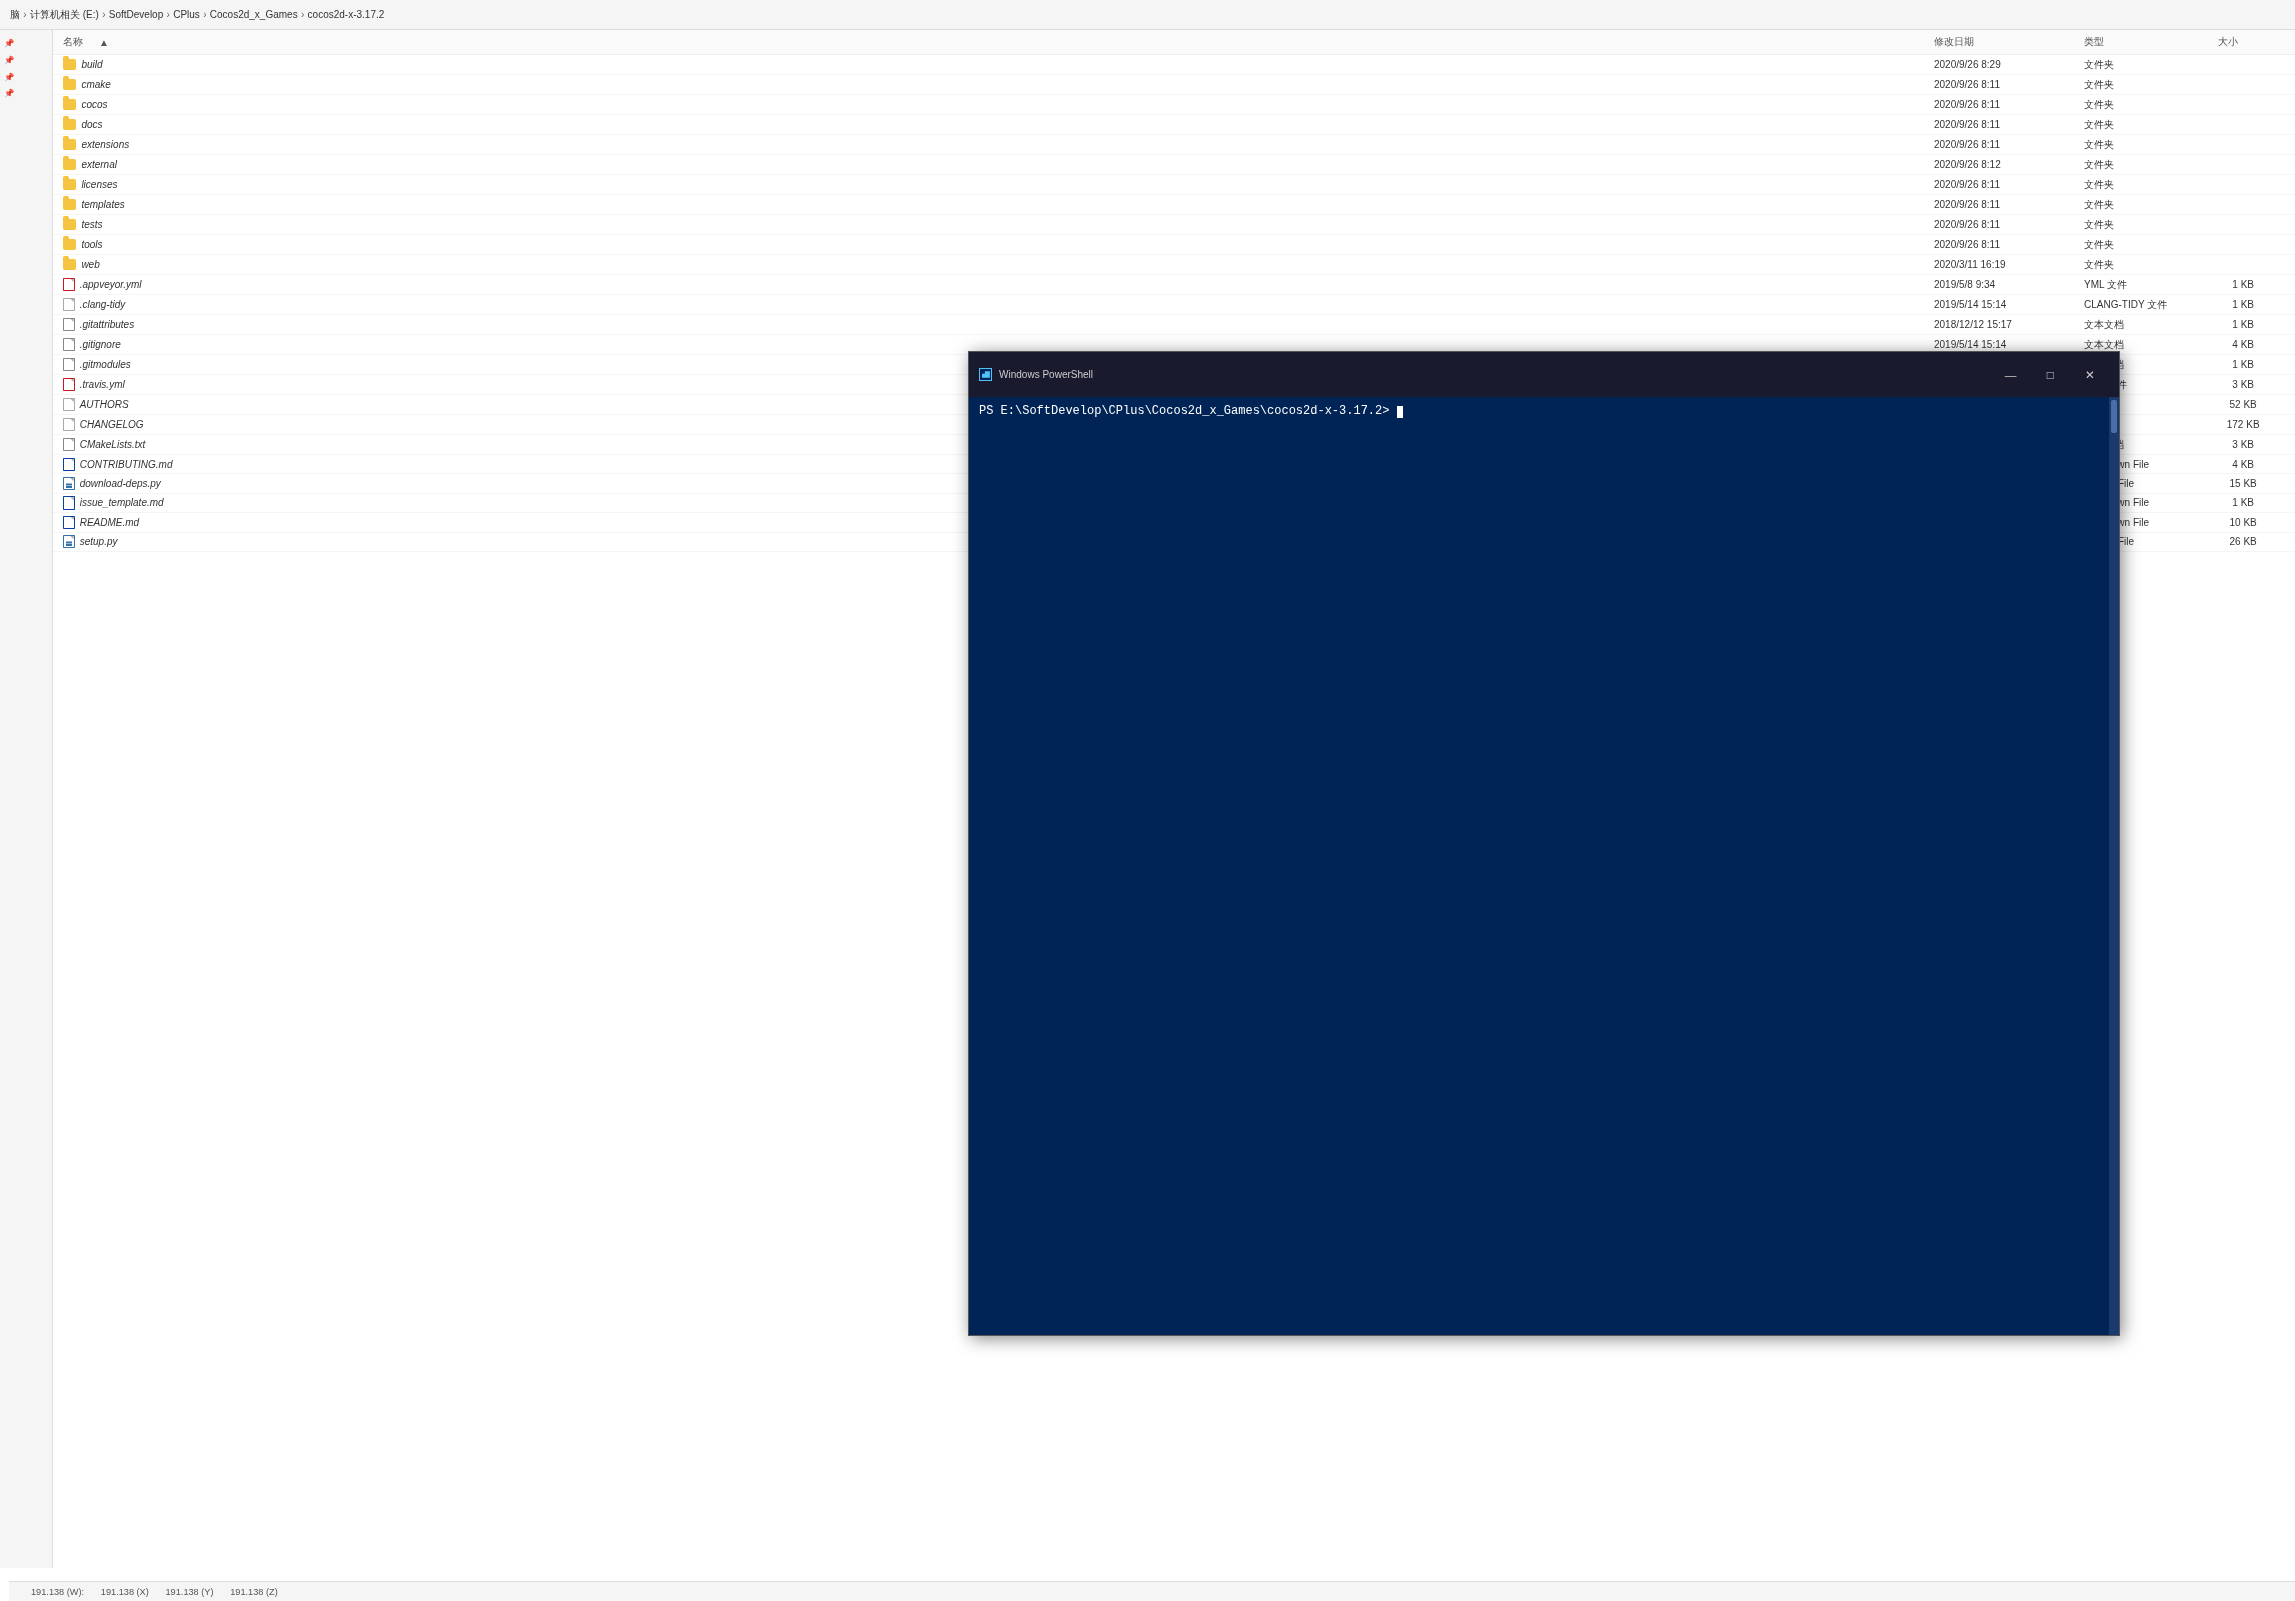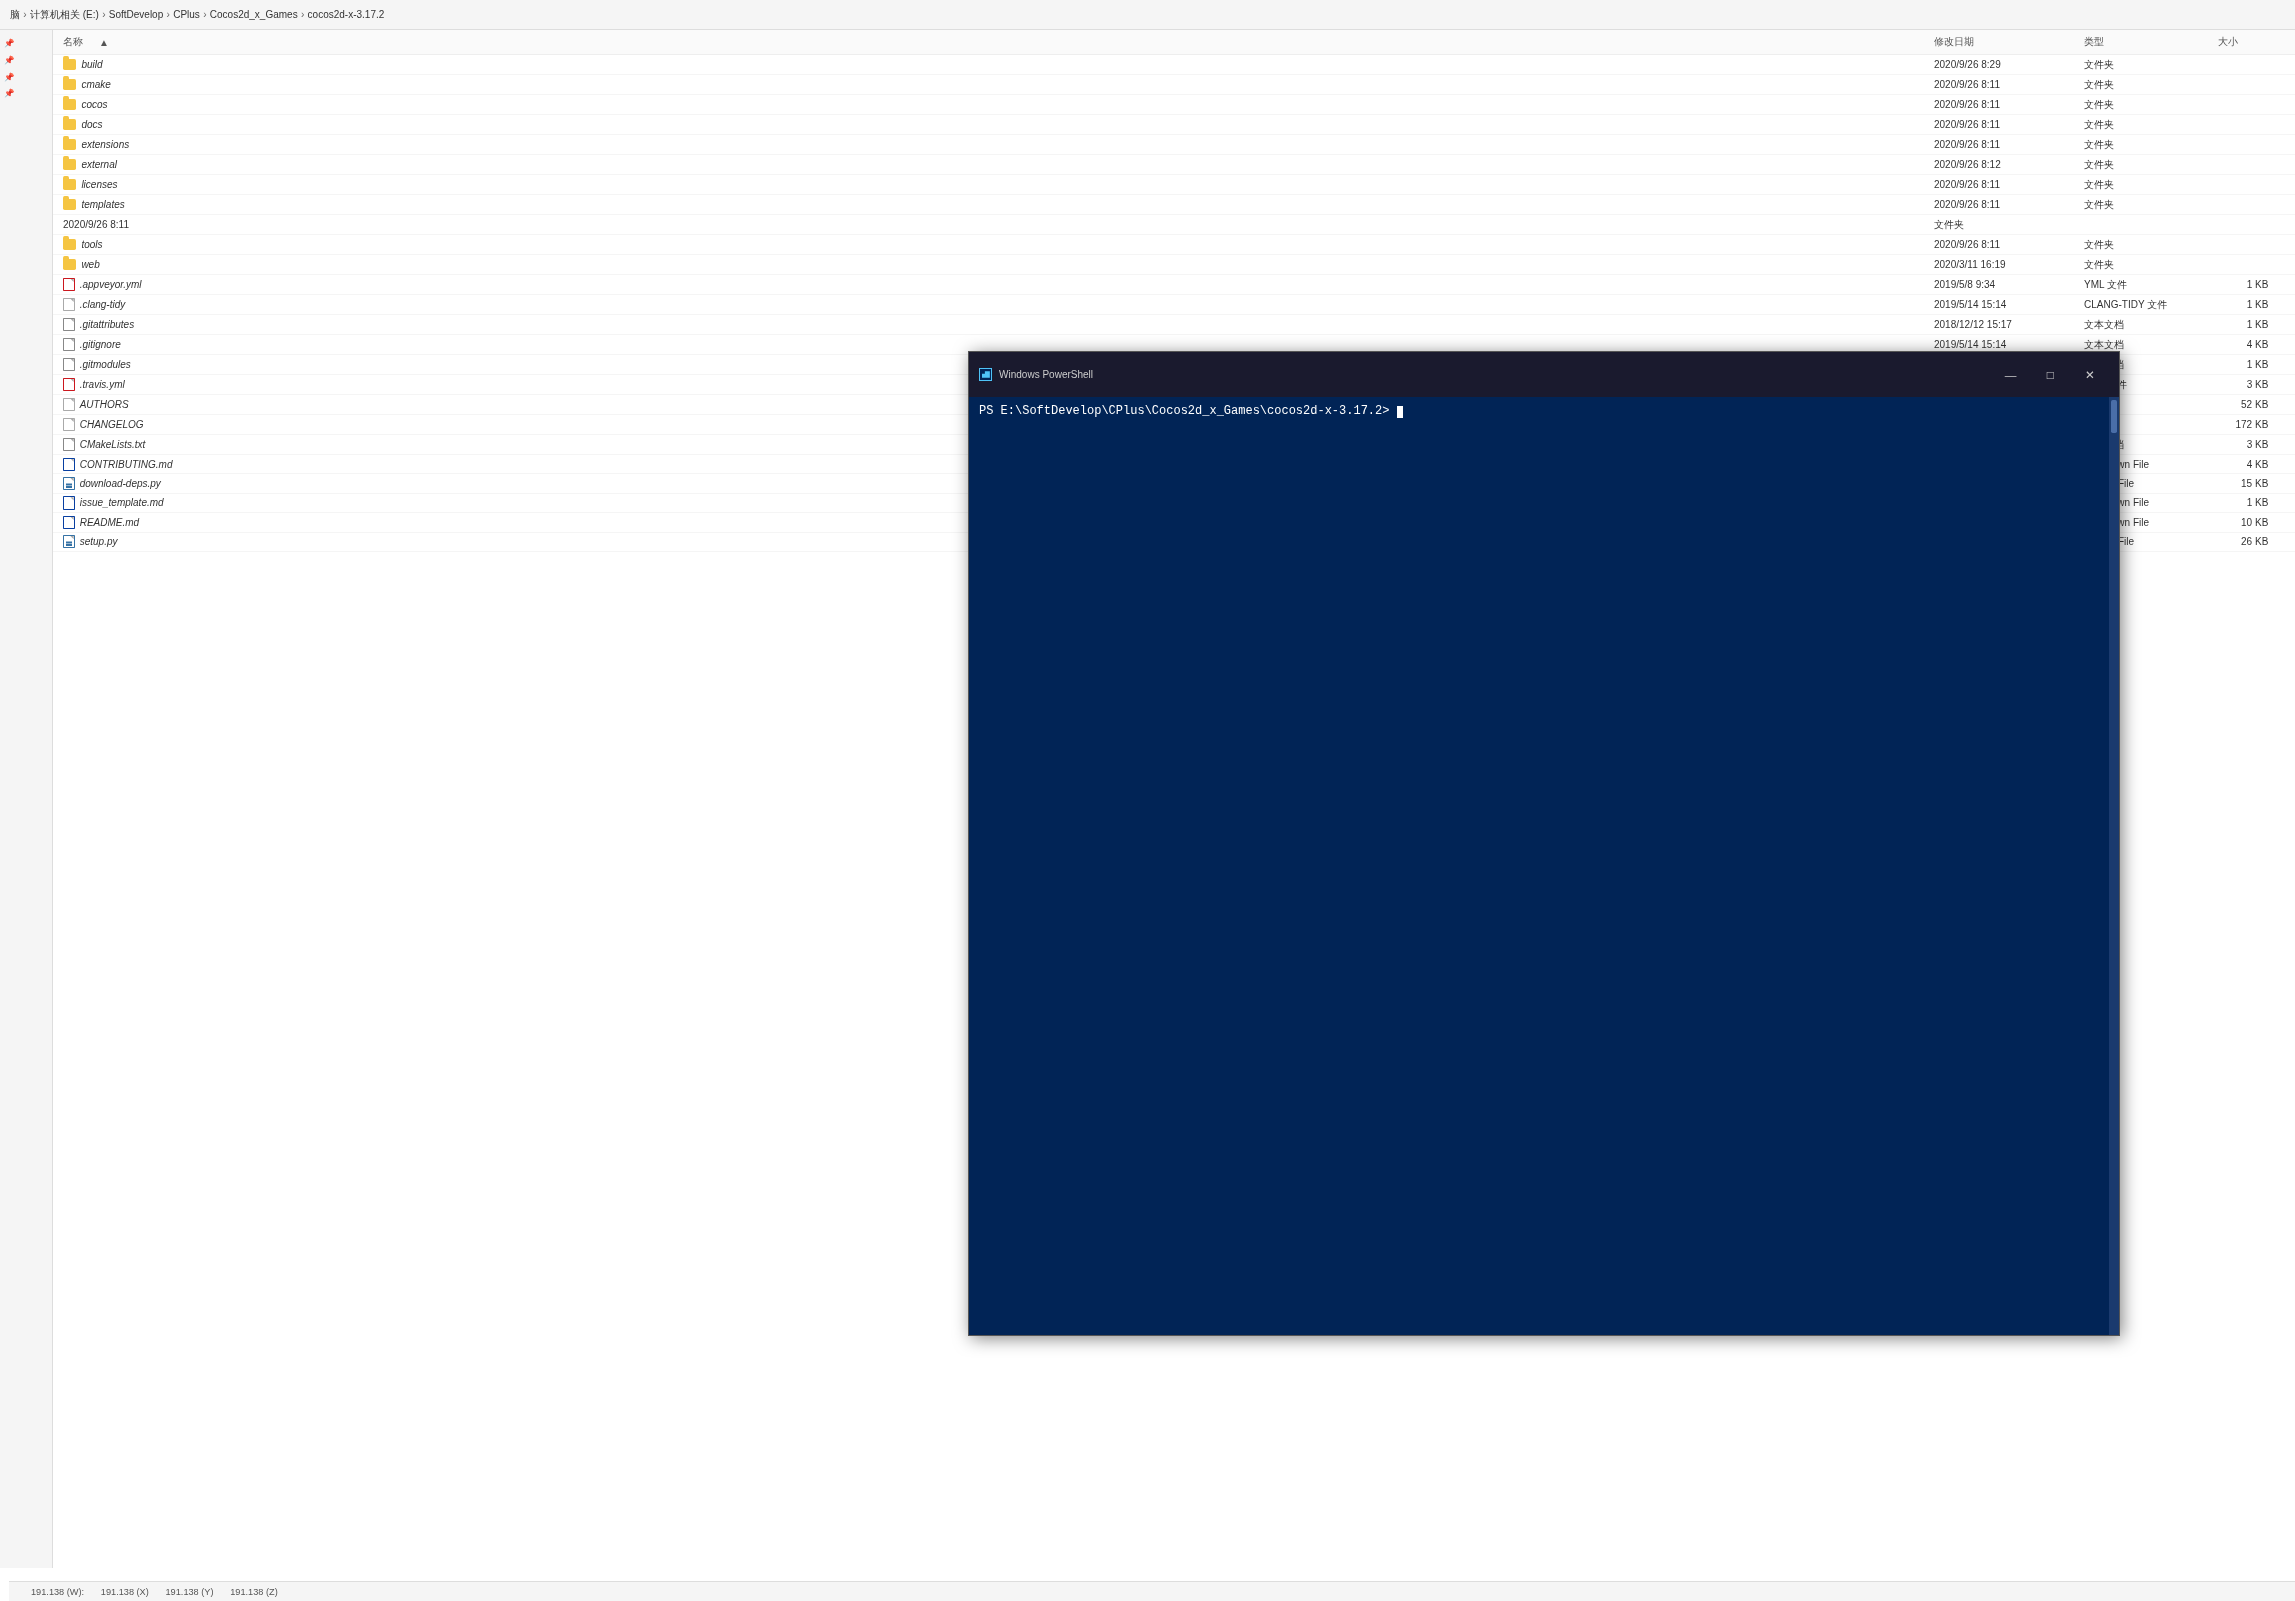--- a/index.html
+++ b/index.html
@@ -188,21 +188,21 @@
     .file-icon.txt {
       border-color: #888;
     }
 
     .file-cell {
       font-size: 10px;
       color: #333;
     }
 
     .file-cell.size {
-      text-align: right;
+      text-align: center;
       padding-right: 16.7px;
     }
 
     
     .status-bar {
       position: absolute;
       bottom: 0;
       left: 9px;
       width: 100%;
       height: 20px;
@@ -433,20 +433,24 @@
             <div class="file-row">
       <div class="file-name-cell">
         <div class="folder-icon"></div>
         <span class="file-cell">templates</span>
       </div>
       <div class="file-cell">2020/9/26 8:11</div>
       <div class="file-cell">文件夹</div>
       <div class="file-cell size"></div>
     </div>
             <div class="file-row">
+      <div class="file-name-cell">
+        <div class="folder-icon"></div>
+        <span class="file-cell">tests</span>
+      </div>
       <div class="file-cell">2020/9/26 8:11</div>
       <div class="file-cell">文件夹</div>
       <div class="file-cell size"></div>
     </div>
             <div class="file-row">
       <div class="file-name-cell">
         <div class="folder-icon"></div>
         <span class="file-cell">tools</span>
       </div>
       <div class="file-cell">2020/9/26 8:11</div>

